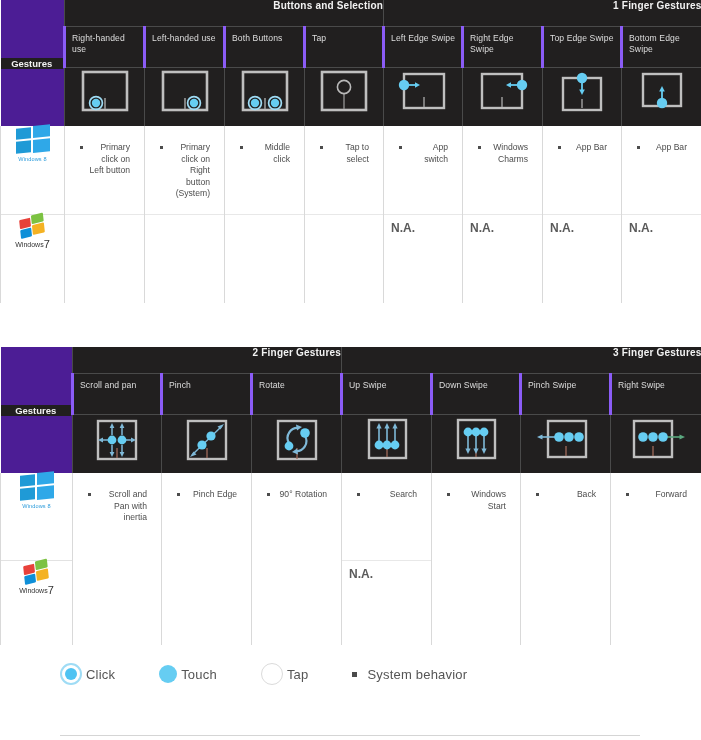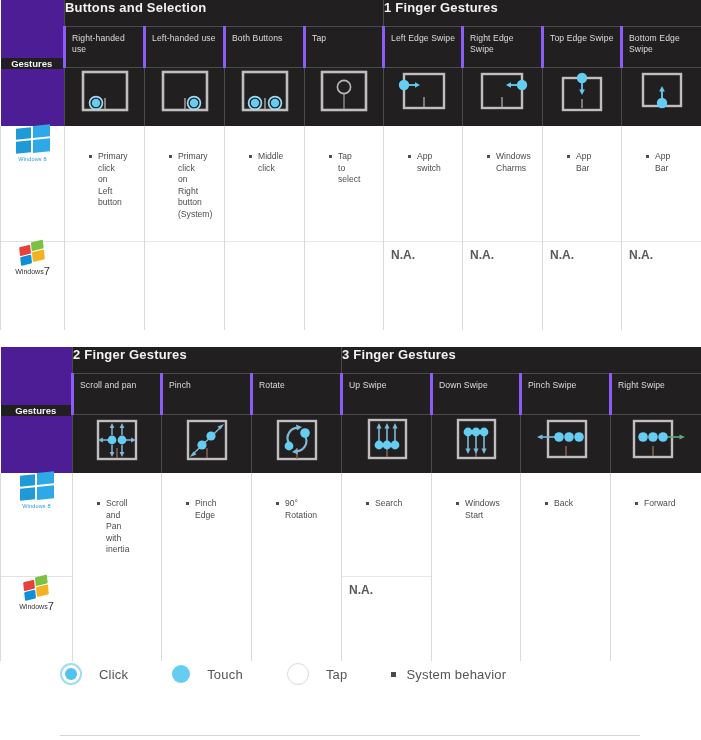--- a/index.html
+++ b/index.html
@@ -13,22 +13,22 @@
   .page{position:relative;width:701px;height:740px;}
 
   
   .gtable{position:absolute;left:0;width:701px;border-collapse:collapse;table-layout:fixed;}
   .gtable td,.gtable th{padding:0;margin:0;vertical-align:top;}
 
   
   .dark{background:#4c1d95;color:#e9e9e9;}
   .hdr-group{
     background:#211f1f;color:#f2f2f2;
-    font-size:13px;font-weight:bold;letter-spacing:.2px;
-    text-align:left;vertical-align:middle;
+    font-size:10px;font-weight:bold;letter-spacing:.2px;
+    text-align:right;vertical-align:middle;
     border-left:1px solid #4a4a4a;
     height:26px;
   }
   .hdr-col{
     background:#211f1f;color:#dedede;
     font-size:8.6px;font-weight:normal;letter-spacing:.1px;
     text-align:left;vertical-align:top;
     padding:6px 5px 0 6px !important;
     border-left:3px solid #8b5cf6;
     border-top:1px solid #4a4a4a;
@@ -59,21 +59,21 @@
     border-left:1px solid #d9d9d9;
     font-size:8.6px;line-height:11.5px;
     color:#4d4d4d;
     padding:8px 6px 4px 7px !important;
     vertical-align:top;
   }
   .body-cell.sep{border-top:1px solid #e8e8e8;}
   .body-cell.lastcol{border-right:1px solid #d9d9d9;}
   .icon-cell.lastcol,.hdr-col.lastcol,.hdr-group.lastcol{border-right:0;}
 
-  ul.bl{margin:17px;padding:0;list-style:none;}
+  ul.bl{margin:8px;padding:0;list-style:none;text-align:right;}
   ul.bl li{position:relative;padding-left:9px;margin:0 0 1px 0;}
   ul.bl li:before{
     content:"";position:absolute;left:0;top:4px;
     width:3px;height:3px;background:#4d4d4d;
   }
   .na{font-size:12px;color:#5a5a5a;font-weight:bold;}
 
   
   .w8-logo{display:inline-block;width:38px;text-align:center;}
   .w8-tiles{
@@ -99,21 +99,21 @@
   .w7-flag i.y{left:12px;top:10px;width:12px;height:10px;background:#f4b223;}
   .w7-word{margin-top:1px;font-size:7px;color:#333;white-space:nowrap;}
   .w7-word b{font-size:11px;font-weight:normal;vertical-align:-1px;}
 
   
   .legend{
     position:absolute;left:60px;top:663px;
     display:flex;align-items:center;
   }
   .leg{display:flex;align-items:center;margin-right:44px;}
-  .leg .txt{font-size:13px;color:#555;margin-left:17px;letter-spacing:.2px;}
+  .leg .txt{font-size:13px;color:#555;margin-left:4px;letter-spacing:.2px;}
   .ring-click{
     width:22px;height:22px;border-radius:50%;
     border:2px solid #9fdcf5;box-sizing:border-box;
     display:flex;align-items:center;justify-content:center;
   }
   .ring-click i{display:block;width:12px;height:12px;border-radius:50%;background:#4fc3f2;}
   .dot-touch{width:18px;height:18px;border-radius:50%;background:#66cdf2;display:block;}
   .ring-tap{
     width:22px;height:22px;border-radius:50%;
     border:1.5px solid #dbdbdb;box-sizing:border-box;display:block;

